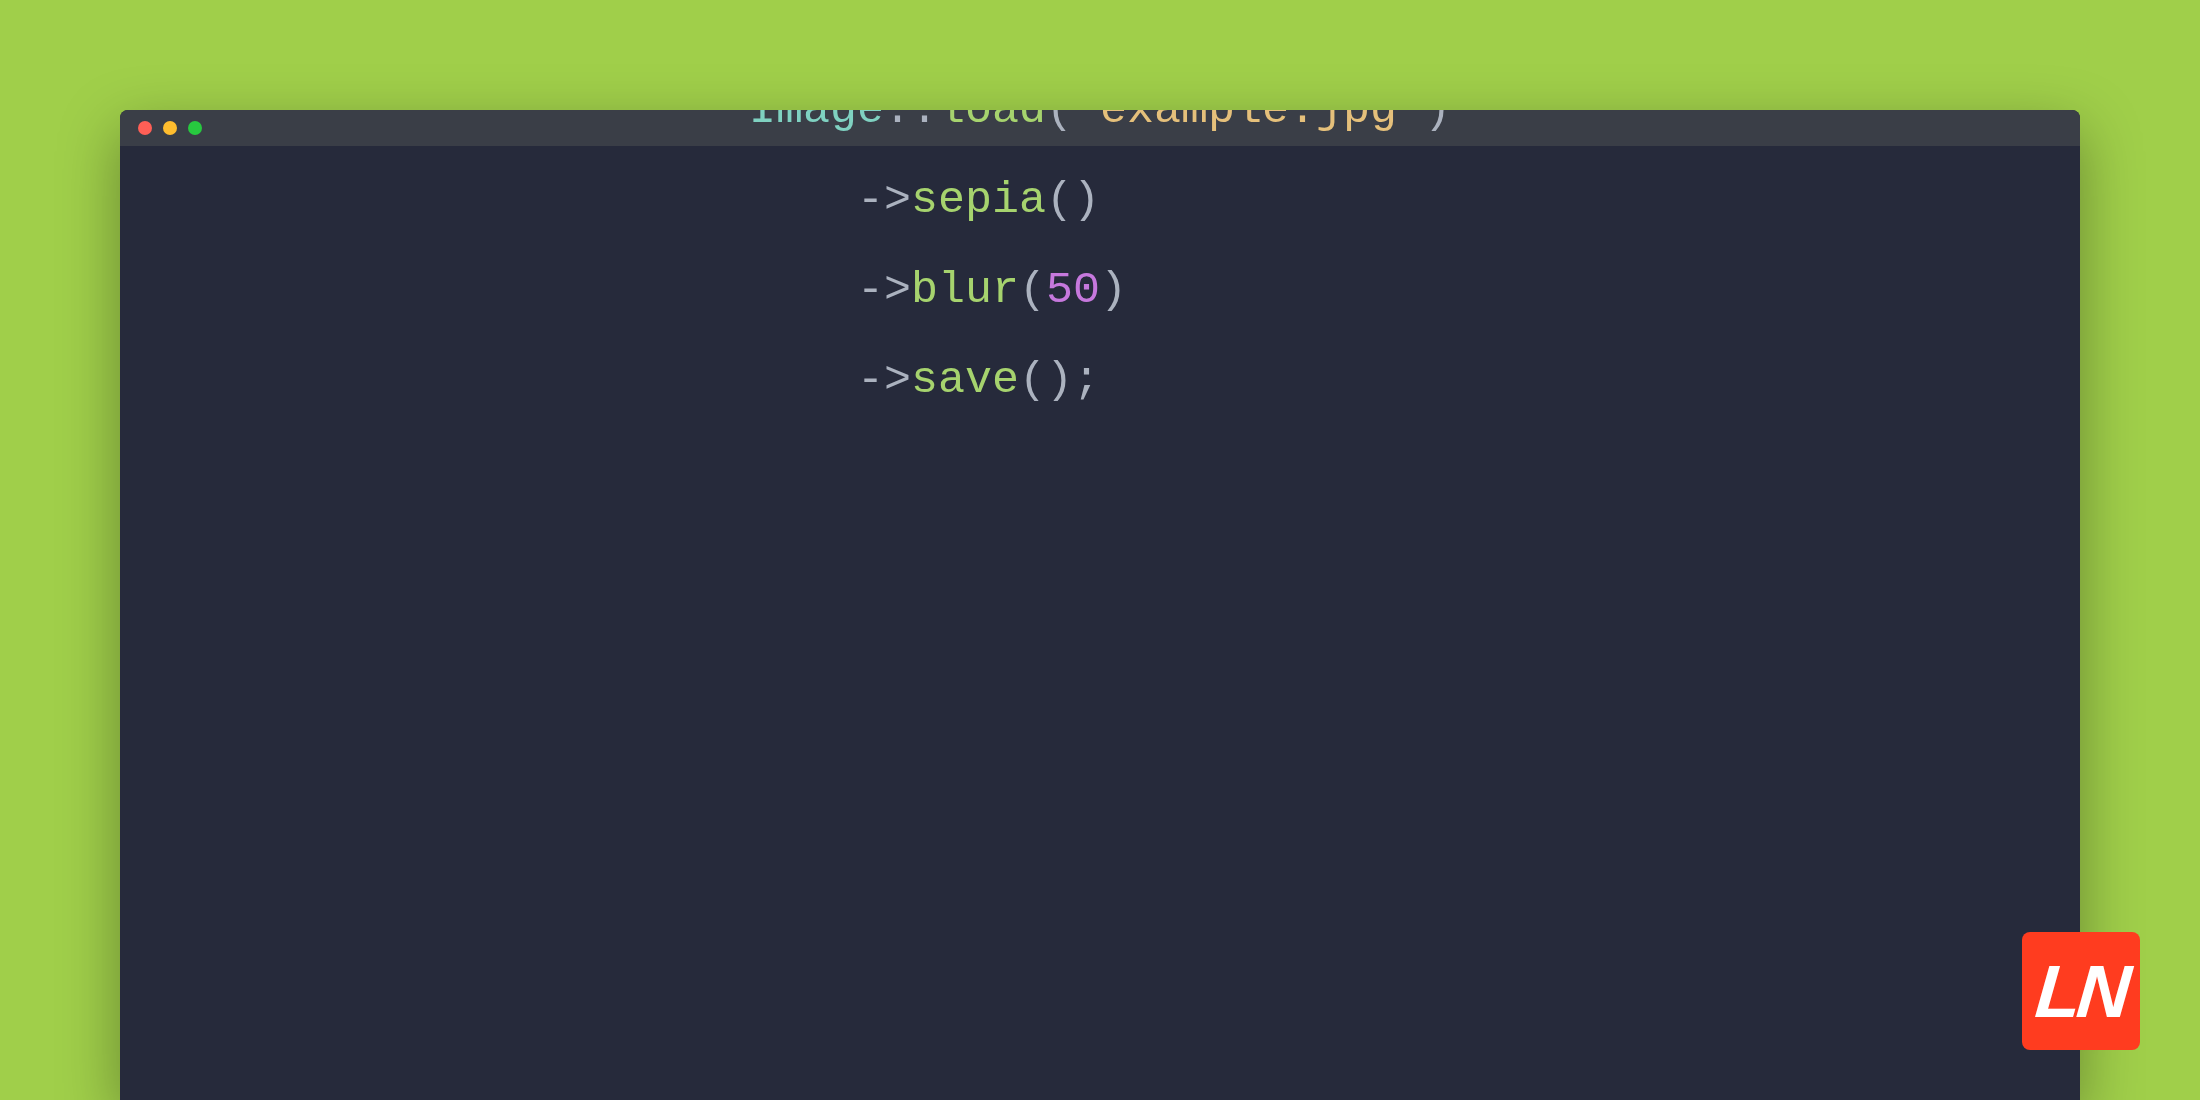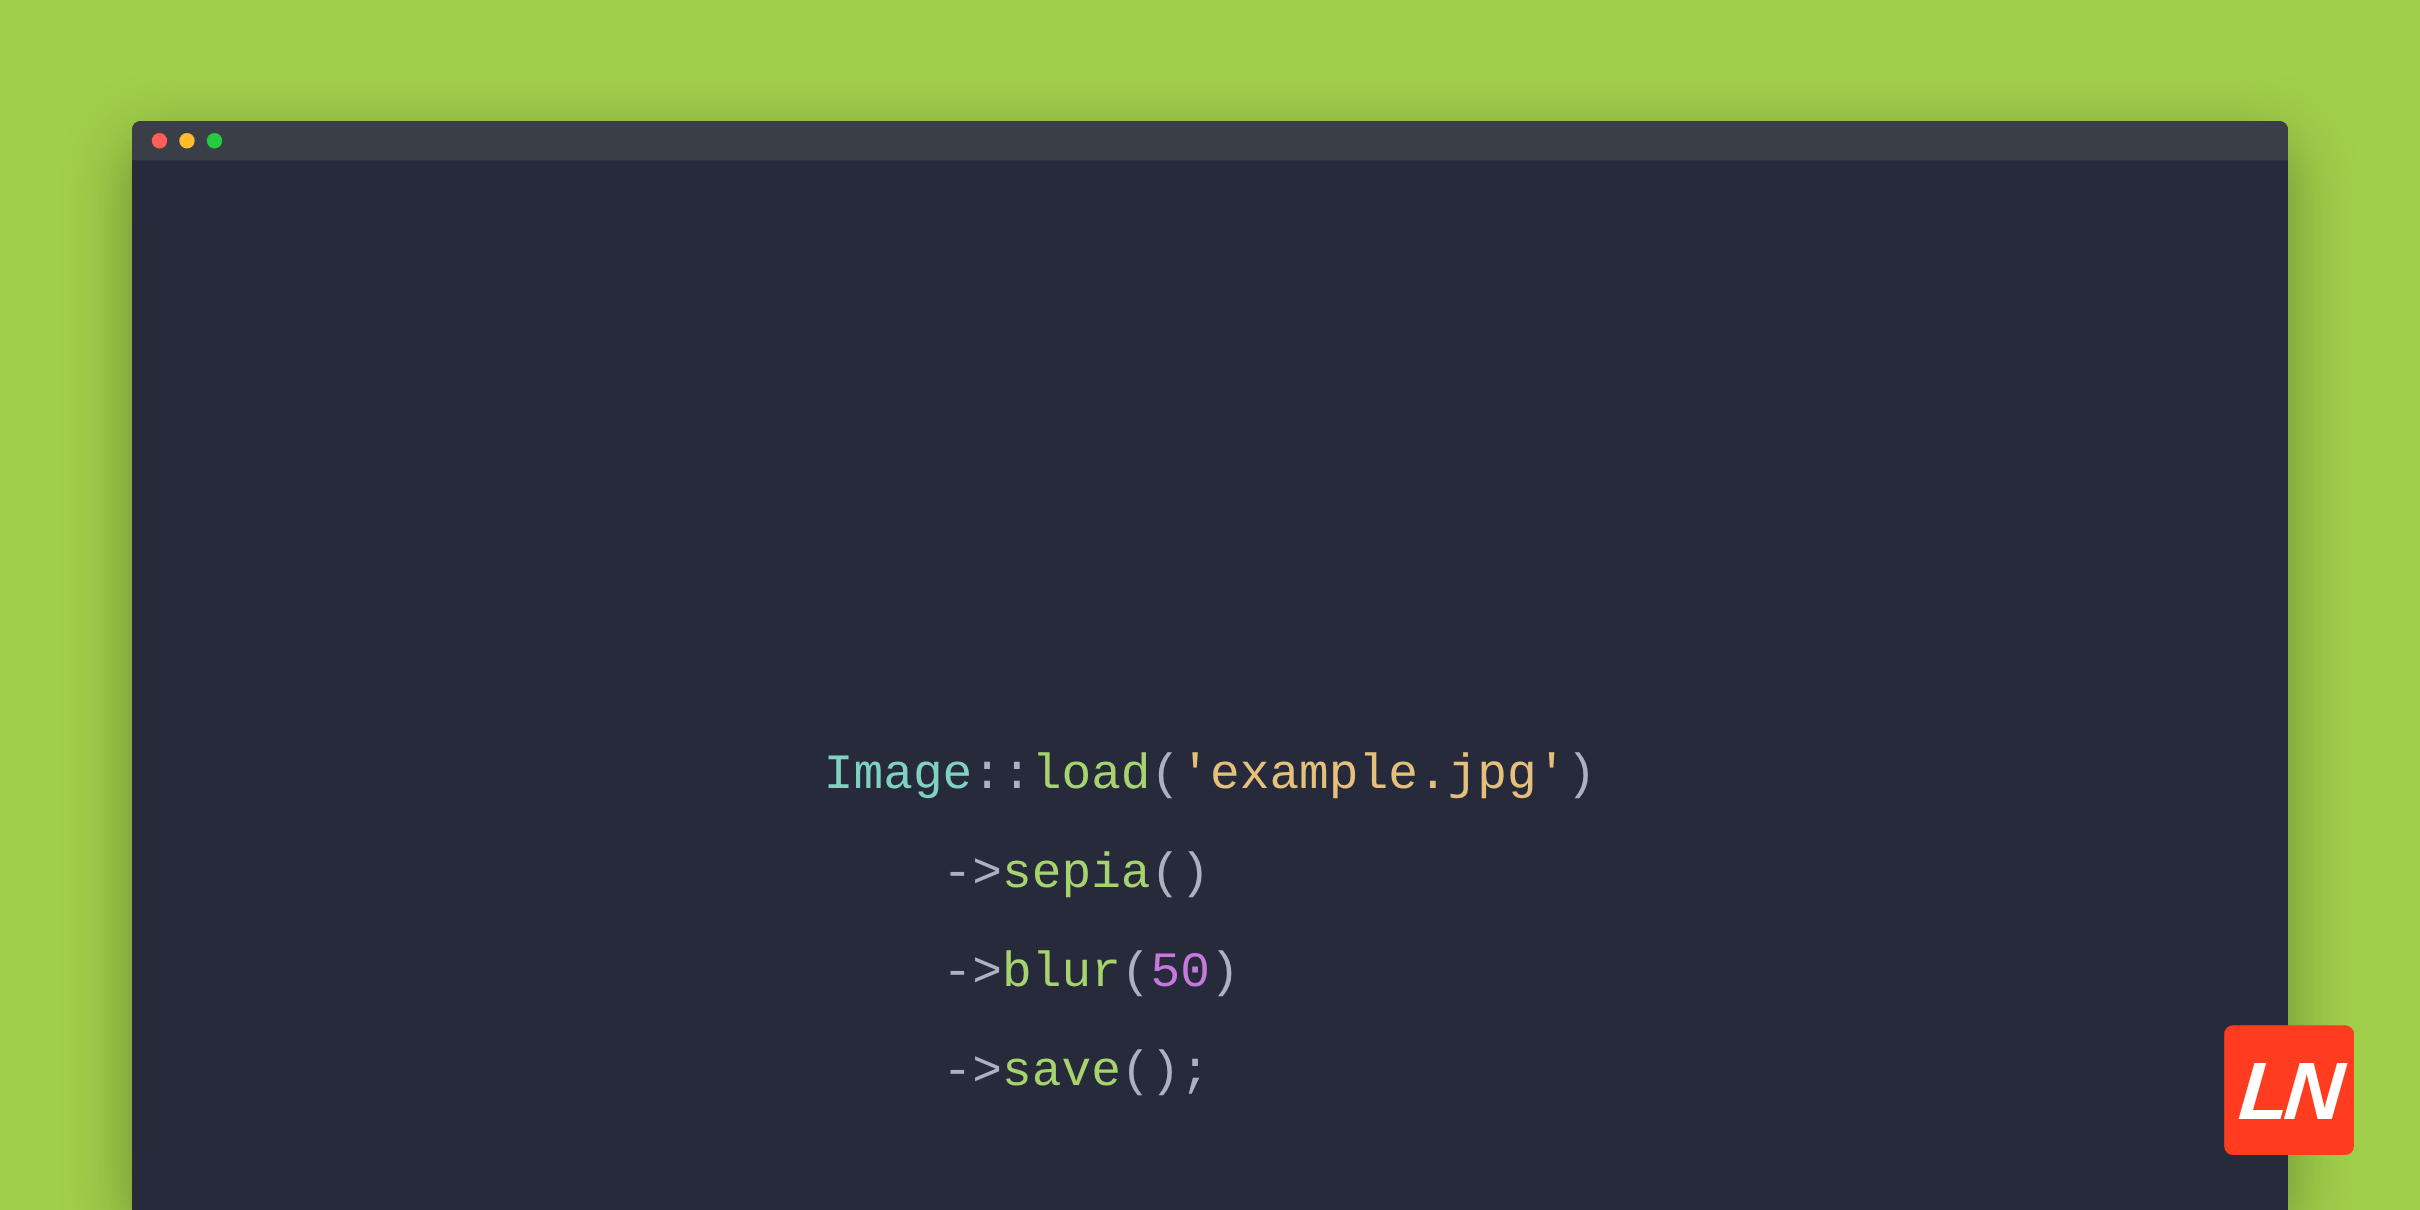--- a/index.html
+++ b/index.html
@@ -38,21 +38,21 @@
       height: 14px;
       border-radius: 50%;
     }
     .dot.red { background: #ff5f56; }
     .dot.yellow { background: #ffbd2e; }
     .dot.green { background: #27c93f; }
     .editor {
       background: #262a3b;
       min-height: 954px;
       display: flex;
-      align-items: flex-end;
+      align-items: flex-start;
       justify-content: center;
     }
     .code {
       font-family: "SFMono-Regular", Consolas, "Liberation Mono", Menlo, monospace;
       font-size: 45px;
       line-height: 2.0;
       white-space: pre;
       color: #abb2bf;
       transform: translateY(-80px);
     }

